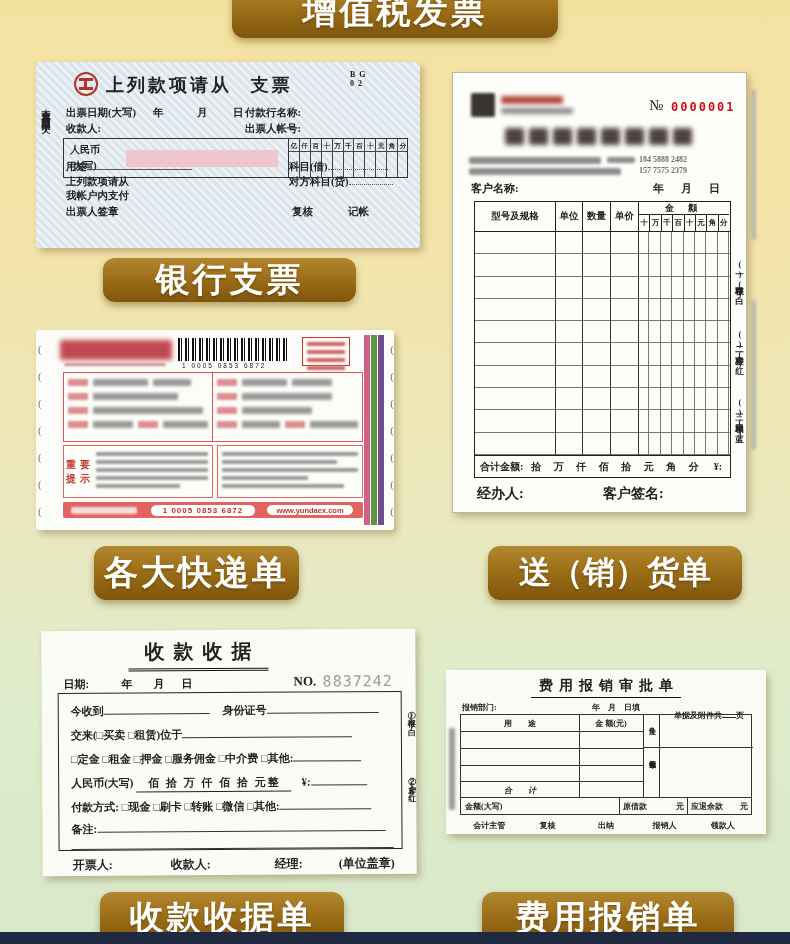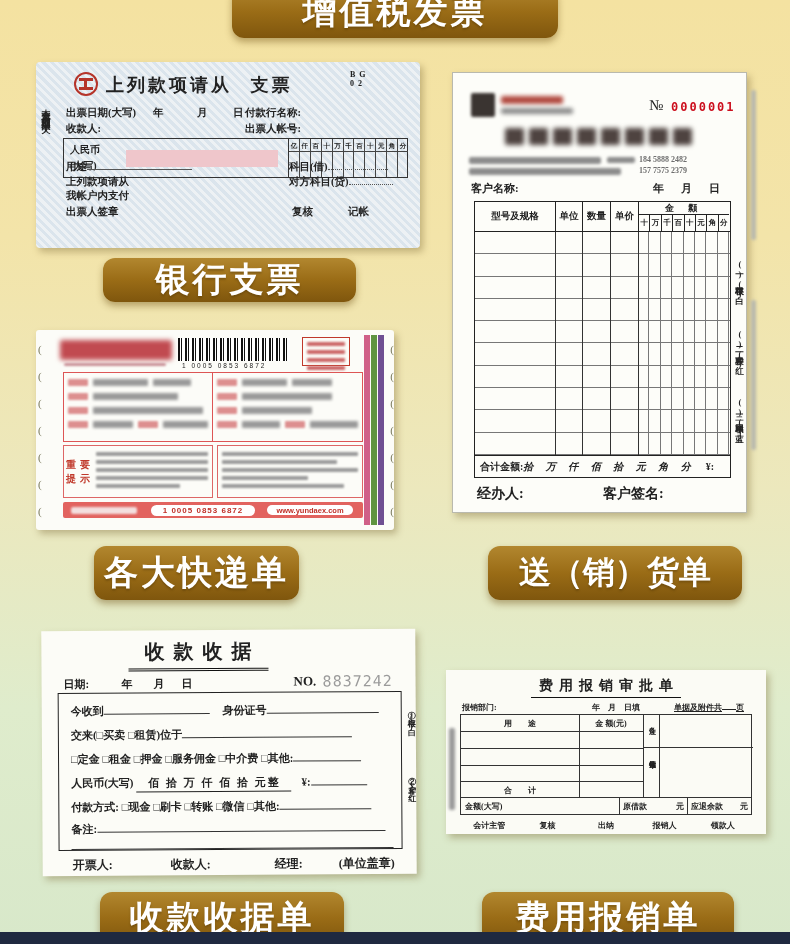--- a/index.html
+++ b/index.html
@@ -270,21 +270,21 @@
       </div>
       <div class="dn-body">
         <div class="vline" style="left:80px;"></div>
         <div class="vline" style="left:107px;"></div>
         <div class="vline" style="left:135px;"></div>
         <div class="vline" style="left:163px;"></div>
         <div class="abs" style="left:163px;top:0;bottom:0;width:91px;background:repeating-linear-gradient(90deg,transparent 0 10.4px,#777 10.4px 11.4px);"></div>
       </div>
       <div style="height:22px;border-top:1.5px solid #222;display:flex;align-items:center;font-size:10px;font-weight:bold;white-space:nowrap;">
         <span style="margin-left:5px;">合计金额:</span>
-        <span style="letter-spacing:5px;font-style:italic;">拾 万 仟 佰 拾 元 角 分</span>
+        <span style="margin-left:8px;letter-spacing:5px;">拾 万 仟 佰 拾 元 角 分</span>
         <span style="margin-left:10px;">¥:</span>
       </div>
     </div>
     <span class="abs b" style="left:24px;top:412px;font-size:14px;">经办人:</span>
     <span class="abs b" style="left:150px;top:412px;font-size:14px;">客户签名:</span>
     <div class="abs vtext" style="left:281px;top:186px;font-size:8.5px;font-weight:bold;">(一)存根联(白)</div>
     <div class="abs vtext" style="left:281px;top:256px;font-size:8.5px;font-weight:bold;">(二)客户联(红)</div>
     <div class="abs vtext" style="left:281px;top:324px;font-size:8.5px;font-weight:bold;">(三)回单联(蓝)</div>
   </div>
   <div class="blur" style="left:751px;top:90px;width:5px;height:150px;background:#b9b9ad;filter:blur(1.5px);"></div>
@@ -341,33 +341,33 @@
   <div class="lbl" style="left:100px;top:892px;width:244px;height:52px;">
     <span>收款收据单</span>
   </div>
 
   <div class="paper expense">
     <div class="abs" style="left:0;right:0;top:6px;text-align:center;">
       <span style="display:inline-block;font-size:14px;font-weight:bold;letter-spacing:6px;border-bottom:1.5px solid #111;padding:0 2px 2px 8px;">费用报销审批单</span>
     </div>
     <span class="abs xp" style="left:16px;top:32px;">报销部门:</span>
     <span class="abs xp" style="left:146px;top:32px;">年　月　日填</span>
-    <span class="abs xp" style="left:228px;top:32px;text-decoration:underline;"><span>单据及附件共</span><span class="ul" style="width:14px;height:7px;"></span><span>页</span></span>
+    <span class="abs xp" style="left:228px;top:40px;"><span>单据及附件共</span><span class="ul" style="width:14px;height:7px;"></span><span>页</span></span>
     <div class="abs" style="left:14px;top:44px;width:292px;height:84px;border:1px solid #333;">
       <div class="vline" style="left:118px;background:#333;"></div>
       <div class="vline" style="left:182px;background:#333;"></div>
       <div class="vline" style="left:198px;background:#333;"></div>
       <div class="abs" style="left:0;top:16px;width:183px;height:1px;background:#333;"></div>
       <div class="abs" style="left:0;top:33px;width:183px;height:1px;background:#333;"></div>
       <div class="abs" style="left:0;top:50px;width:183px;height:1px;background:#333;"></div>
       <div class="abs" style="left:0;top:66px;width:183px;height:1px;background:#333;"></div>
       <div class="abs" style="left:182px;top:32px;width:110px;height:1px;background:#333;"></div>
       <span class="abs xp" style="left:0;top:3px;width:118px;text-align:center;">用　　途</span>
       <span class="abs xp" style="left:118px;top:3px;width:64px;text-align:center;">金 额(元)</span>
-      <span class="abs xp" style="left:0;top:70px;width:118px;text-align:center;">合　　计</span>
+      <span class="abs xp" style="left:0;top:70px;width:118px;text-align:center;font-style:italic;">合　　计</span>
       <div class="abs vtext" style="left:186px;top:6px;font-size:7px;font-weight:bold;">备注</div>
       <div class="abs vtext" style="left:186px;top:40px;font-size:7px;font-weight:bold;">领导审批</div>
     </div>
     <div class="abs" style="left:14px;top:128px;width:292px;height:17px;border:1px solid #333;border-top:none;display:flex;align-items:center;">
       <span class="xp" style="width:158px;padding-left:4px;">金额(大写)</span>
       <span class="xp" style="width:68px;border-left:1px solid #333;padding-left:3px;align-self:stretch;display:flex;align-items:center;justify-content:space-between;">
           <span>原借款</span>
           <span style="padding-right:3px;">元</span>
         </span>
       <span class="xp" style="flex:1;border-left:1px solid #333;padding-left:3px;align-self:stretch;display:flex;align-items:center;justify-content:space-between;">

